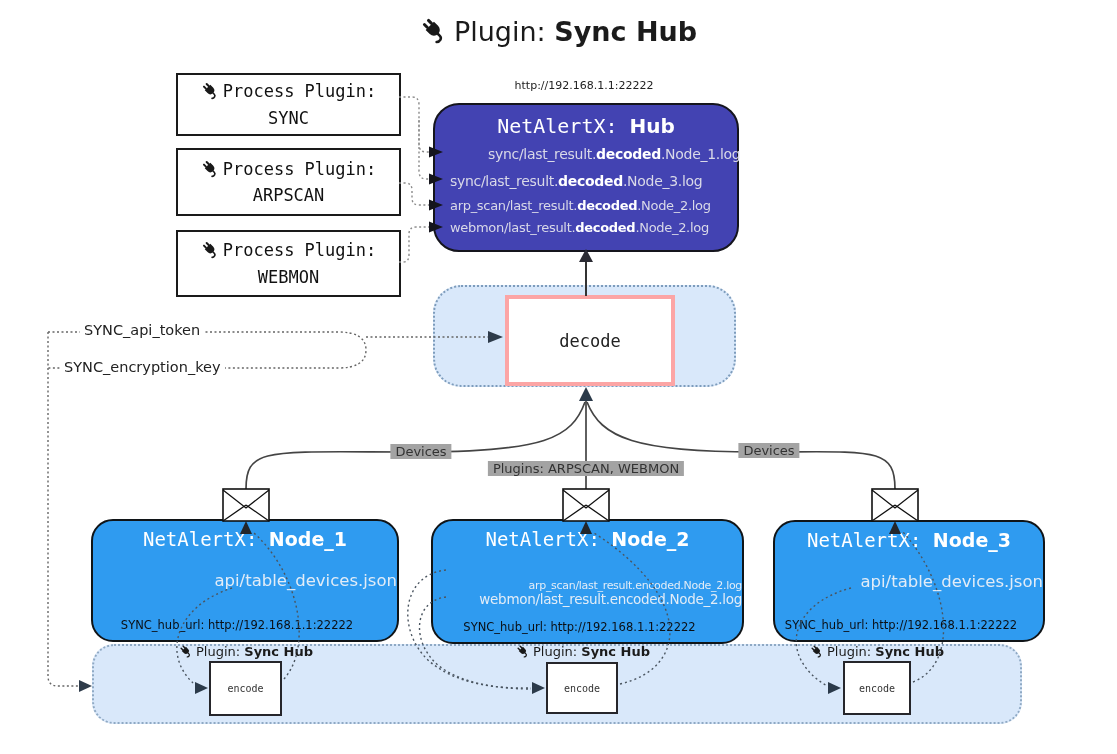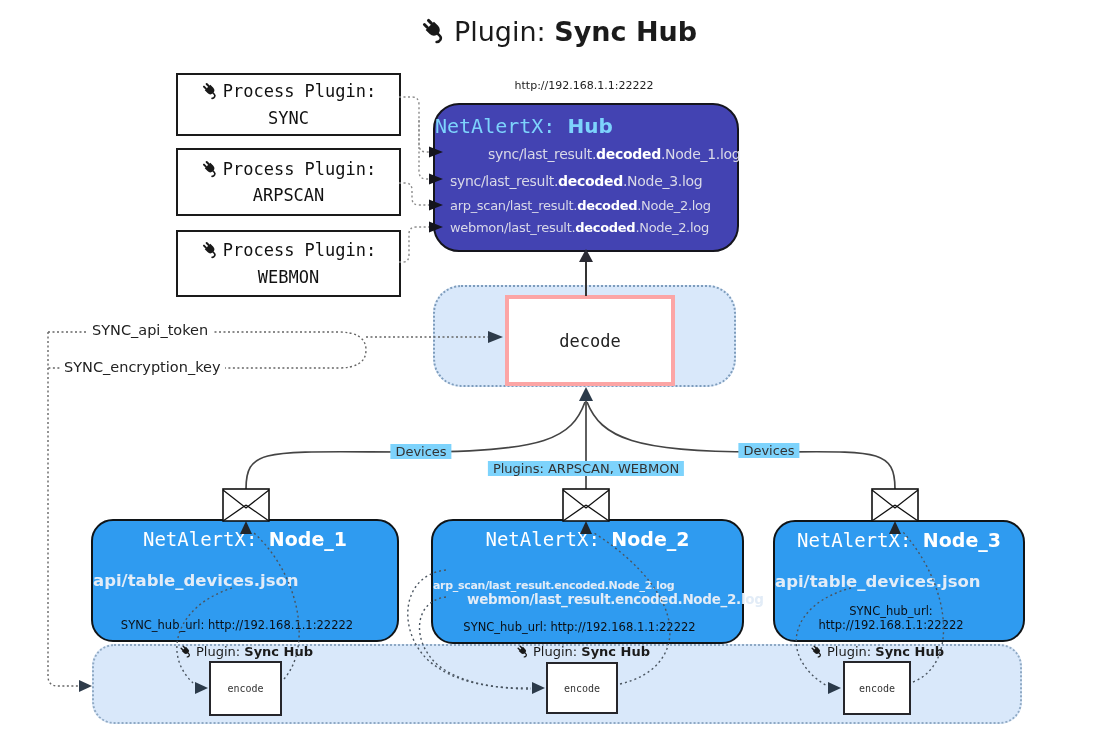--- a/index.html
+++ b/index.html
@@ -19,54 +19,54 @@
         font-family:"DejaVu Sans Mono",monospace;font-size:17px;color:#111;line-height:1.55;}
   .pbox .plug{width:20px;height:20px;vertical-align:-4px;margin-right:2px;}
   .pbox1{top:73px;height:59px;}
   .pbox2{top:148px;height:64px;}
   .pbox3{top:230px;height:63px;}
 
   
   .hub-url{left:433px;width:302px;top:79px;text-align:center;font-size:11px;color:#222;z-index:3;}
   .hub{left:433px;top:103px;width:302px;height:145px;background:#4343b2;border:2px solid #15151d;
        border-radius:26px;color:#fff;z-index:2;}
-  .hub-title{position:absolute;top:9px;left:0;right:0;font-size:20px;color:#7dd3fc;}
+  .hub-title{position:absolute;top:9px;left:0;right:0;text-align:center;font-size:20px;color:#ffffff;}
   .hub-line{position:absolute;left:15px;white-space:nowrap;color:#d9d9e8;letter-spacing:-0.3px;}
   .hub-line b{color:#ffffff;}
   .hl1{top:41px;font-size:14px;margin-left:38px;}
   .hl2{top:68px;font-size:14px;}
   .hl3{top:93px;font-size:13px;}
   .hl4{top:115px;font-size:13px;}
 
   
   .decode-wrap{left:433px;top:285px;width:303px;height:102px;background:#d9e8fa;
                border:2px dotted #7d9cbc;border-radius:28px;box-sizing:border-box;z-index:1;}
   .decode-box{left:505px;top:295px;width:162px;height:83px;background:#fff;border:4px solid #fca5a5;
               display:flex;align-items:center;justify-content:center;
               font-family:"DejaVu Sans Mono",monospace;font-size:17px;color:#222;z-index:2;}
 
   
   .key-label{background:#fff;font-size:14.5px;color:#222;padding:0 4px;z-index:7;white-space:nowrap;}
-  .key1{left:88px;top:322px;}
+  .key1{left:80px;top:322px;}
   .key2{left:60px;top:359px;}
 
   
-  .edge-label{background:#7dd3fc;font-size:13px;color:#333;padding:0 5px;z-index:7;
+  .edge-label{background:#a3a3a3;font-size:13px;color:#333;padding:0 5px;z-index:7;
               white-space:nowrap;transform:translateX(-50%);}
   .dev-l{left:421px;top:444px;}
   .dev-r{left:769px;top:443px;}
   .plg-m{left:586px;top:461px;}
 
   
   .node{background:#2f9bf0;border:2px solid #101417;border-radius:22px;color:#fff;z-index:2;}
   .node1{left:91px;top:519px;width:304px;height:119px;}
   .node2{left:431px;top:519px;width:309px;height:121px;}
-  .node3{left:773px;top:520px;width:248px;height:118px;}
+  .node3{left:773px;top:520px;width:248px;height:118px;padding-left:20px;}
   .node-title{position:absolute;top:7px;left:0;right:0;text-align:center;font-size:19px;color:#fff;}
-  .node-line{position:absolute;left:0;right:0;text-align:left;color:#e2ecf7;white-space:nowrap;font-weight:bold;}
+  .node-line{position:absolute;left:0;right:0;text-align:right;color:#e2ecf7;white-space:nowrap;}
   .nl-single{top:50px;font-size:16.5px;}
   .n2l1{top:58px;font-size:11px;letter-spacing:-0.3px;}
   .n2l2{top:70px;font-size:13.5px;letter-spacing:-0.3px;padding-left:34px;}
   .node-url{position:absolute;left:0;right:16px;bottom:8px;text-align:center;font-size:11.5px;color:#0b0f14;}
 
   
   .strip{left:92px;top:644px;width:930px;height:80px;background:#d9e8fa;
          border:2px dotted #8fa9c4;border-radius:22px;box-sizing:border-box;z-index:1;}
   .enc-label{font-size:13px;color:#1b1b1b;white-space:nowrap;transform:translateX(-50%);z-index:3;}
   .enc-label .plug{width:15px;height:15px;vertical-align:-3px;margin-right:2px;}

